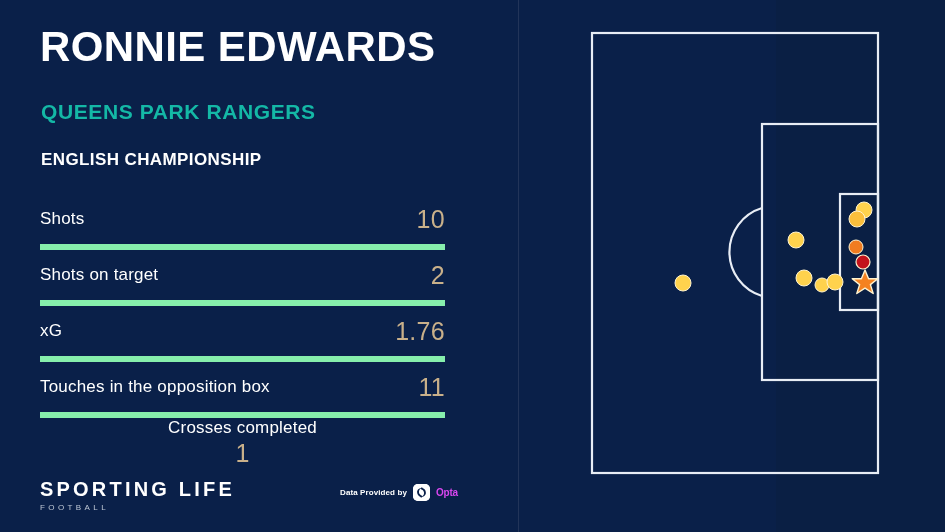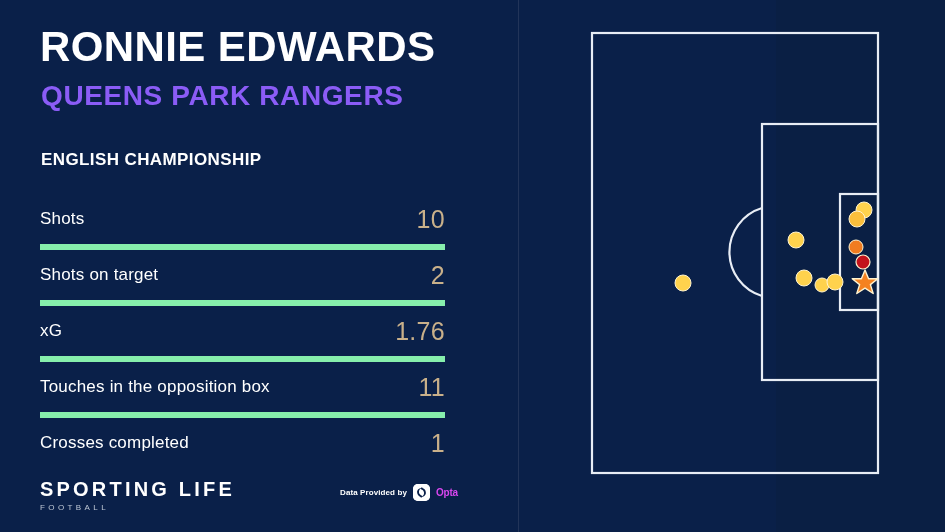--- a/index.html
+++ b/index.html
@@ -46,25 +46,25 @@
     font-size: 42px;
     font-weight: 700;
     letter-spacing: 0.4px;
     color: #ffffff;
     line-height: 1;
     white-space: nowrap;
   }
   .team-name {
     position: absolute;
     left: 41px;
-    top: 82px;
-    font-size: 28px;
+    top: 101px;
+    font-size: 21px;
     font-weight: 600;
     letter-spacing: 0.6px;
-    color: #8b5cf6;
+    color: #14b8a6;
     line-height: 1;
     white-space: nowrap;
   }
   .competition-name {
     position: absolute;
     left: 41px;
     top: 151px;
     font-size: 17px;
     font-weight: 700;
     letter-spacing: 0.4px;
@@ -83,20 +83,21 @@
   .stat-row {
     position: relative;
     height: 50px;
     display: flex;
     align-items: center;
     justify-content: space-between;
     border-bottom: 6px solid #86efac;
   }
   .stat-row:last-child {
     border-bottom: none;
+    flex-direction: column;
   }
   .stat-label {
     font-size: 17px;
     font-weight: 400;
     color: #ffffff;
     letter-spacing: 0.2px;
   }
   .stat-value {
     font-size: 25px;
     font-weight: 400;

